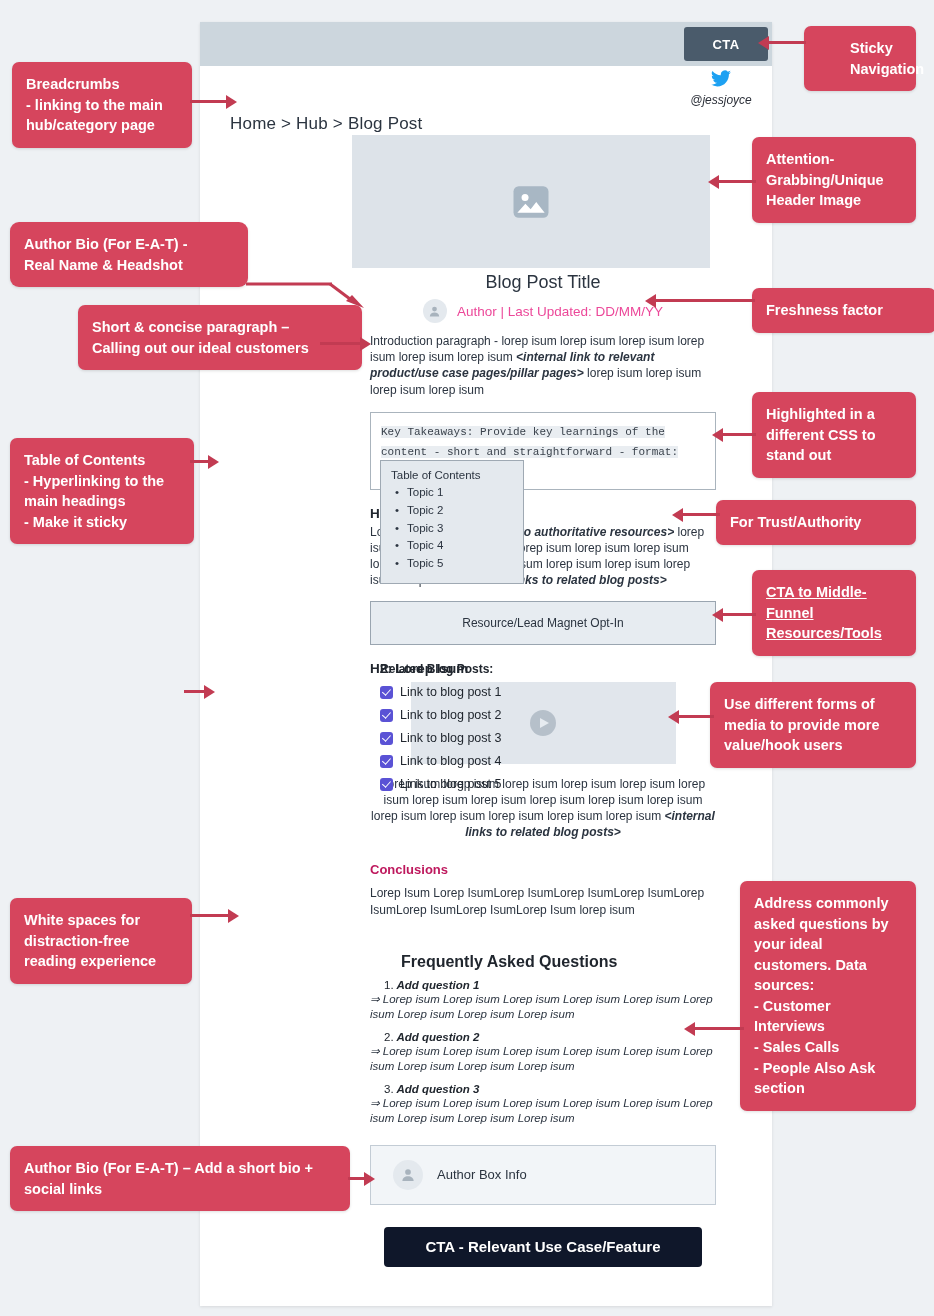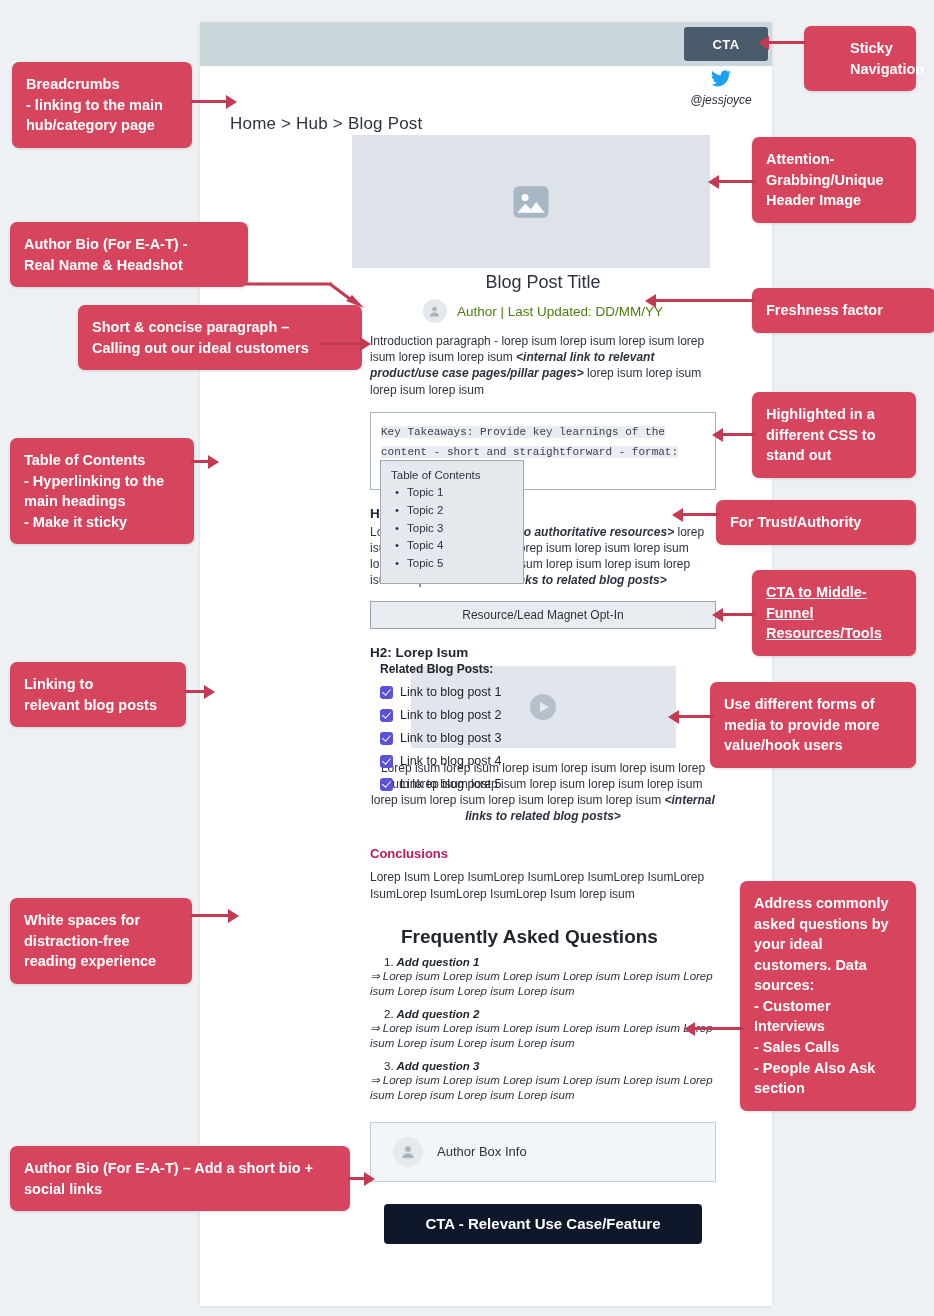--- a/index.html
+++ b/index.html
@@ -59,41 +59,41 @@
   }
   .byline {
     display: flex; align-items: center; justify-content: center;
     gap: 10px; margin-bottom: 10px;
   }
   .avatar {
     width: 24px; height: 24px; border-radius: 50%;
     background: #e4e9ee; display: flex; align-items: center; justify-content: center;
     flex: none;
   }
-  .byline-text { font-size: 13.5px; color: #4d7c0f; }
+  .byline-text { font-size: 13.5px; color: #ec4899; }
 
   .para {
     font-size: 12px; color: #2b3440; line-height: 1.35;
   }
   .para b { font-weight: bold; font-style: italic; }
 
   .takeaways {
     margin-top: 14px; border: 1px solid #aab4bd; background: #fff;
     padding: 8px 10px;
   }
   .takeaways code {
     font-family: "Liberation Mono", monospace; font-size: 11px;
     color: #3a424c; line-height: 1.55; background: #e9edf1;
     box-decoration-break: clone; -webkit-box-decoration-break: clone;
   }
 
   .h2 { font-size: 13.5px; font-weight: bold; color: #20262e; margin: 16px 0 3px; }
 
   .opt-in {
-    margin-top: 12px; height: 28px; border: 1px solid #9aa5b0;
+    margin-top: 12px; height: 44px; border: 1px solid #9aa5b0;
     background: #e7ecf1; display: flex; align-items: center; justify-content: center;
     font-size: 12px; color: #2b3440;
   }
 
   .video-ph {
     margin: 6px auto 0; width: 265px; height: 82px; background: #e1e6ec;
     display: flex; align-items: center; justify-content: center;
   }
   .play-circle {
     width: 26px; height: 26px; border-radius: 50%; background: #b6c0ca;
@@ -101,21 +101,21 @@
   }
   .play-tri {
     width: 0; height: 0; margin-left: 2px;
     border-left: 9px solid #e6ebf0;
     border-top: 5.5px solid transparent; border-bottom: 5.5px solid transparent;
   }
 
   .para-center { text-align: center; margin-top: 12px; }
 
   .sec-head { font-size: 13px; font-weight: bold; color: #be185d; margin: 22px 0 8px; }
-  .faq-head { font-size: 19px; font-weight: bold; color: #20262e; margin: 24px 0 2px; padding-left: 31px; }
+  .faq-head { font-size: 16px; font-weight: bold; color: #20262e; margin: 35px 0 2px; padding-left: 31px; }
   .faq-q {
     font-size: 11.5px; font-weight: bold; font-style: italic; color: #20262e;
     margin-left: 14px; margin-top: 8px;
   }
   .faq-q .num { font-weight: normal; font-style: normal; }
   .faq-a {
     font-size: 11.5px; font-style: italic; color: #2b3440; line-height: 1.35; margin-top: 1px;
   }
 
   .author-box {
@@ -306,21 +306,21 @@
     </div>
   </div>
 
   <div class="callout" style="left:12px; top:62px; width:180px;">Breadcrumbs
 - linking to the main hub/category page</div>
   <div class="arrow" style="left:190px; top:95px; width:48px; height:14px;">
     <span class="shaft" style="left:0; top:5px; width:38px; height:3px;"></span>
     <span class="head head-r" style="left:36px; top:0;"></span>
   </div>
 
-  <div class="callout" style="left:10px; top:222px; width:238px;">Author Bio (For E-A-T) -
+  <div class="callout" style="left:10px; top:222px; width:238px;border-radius:9px;">Author Bio (For E-A-T) -
 Real Name &amp; Headshot</div>
   <div class="arrow" style="left:246px; top:282px; width:120px; height:26px;">
     <svg width="120" height="26" viewBox="0 0 120 26" aria-hidden="true">
       <path d="M0 2 H86" stroke="#c23b52" stroke-width="3" fill="none"></path>
       <path d="M84 2 L108 20" stroke="#c23b52" stroke-width="3" fill="none"></path>
       <path d="M118 26 L100 19 L106 13 Z" fill="#c23b52"></path>
     </svg>
   </div>
 
   <div class="callout" style="left:78px; top:305px; width:284px;">Short &amp; concise paragraph –
@@ -331,22 +331,20 @@
   </div>
 
   <div class="callout" style="left:10px; top:438px; width:184px;">Table of Contents
 - Hyperlinking to the main headings
 - Make it sticky</div>
   <div class="arrow" style="left:190px; top:455px; width:30px; height:14px;">
     <span class="shaft" style="left:0; top:5px; width:20px; height:3px;"></span>
     <span class="head head-r" style="left:18px; top:0;"></span>
   </div>
 
-  <div class="callout" style="left:10px; top:662px; width:176px;">Linking to
-relevant blog posts</div>
   <div class="arrow" style="left:184px; top:685px; width:34px; height:14px;">
     <span class="shaft" style="left:0; top:5px; width:22px; height:3px;"></span>
     <span class="head head-r" style="left:20px; top:0;"></span>
   </div>
 
   <div class="callout" style="left:10px; top:898px; width:182px;">White spaces for distraction-free reading experience</div>
   <div class="arrow" style="left:190px; top:909px; width:50px; height:14px;">
     <span class="shaft" style="left:0; top:5px; width:40px; height:3px;"></span>
     <span class="head head-r" style="left:38px; top:0;"></span>
   </div>

